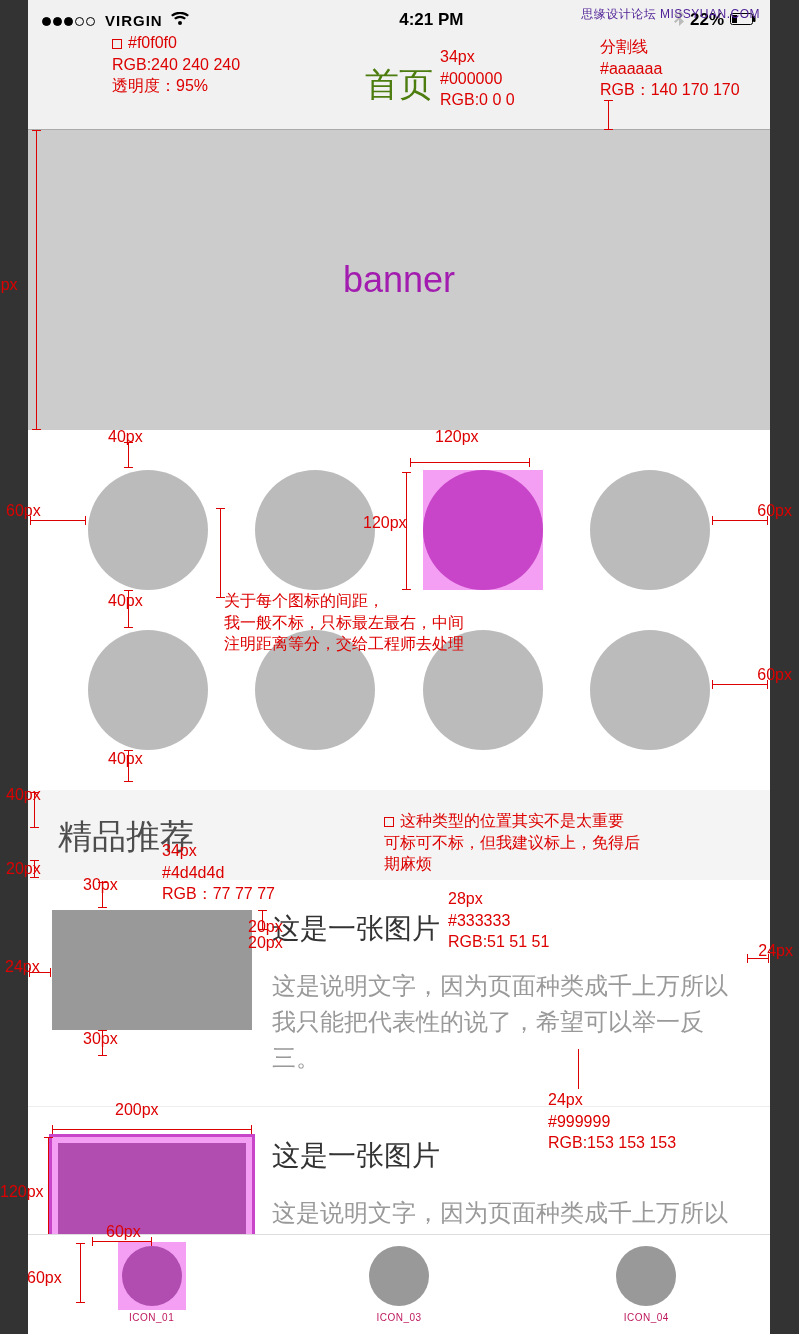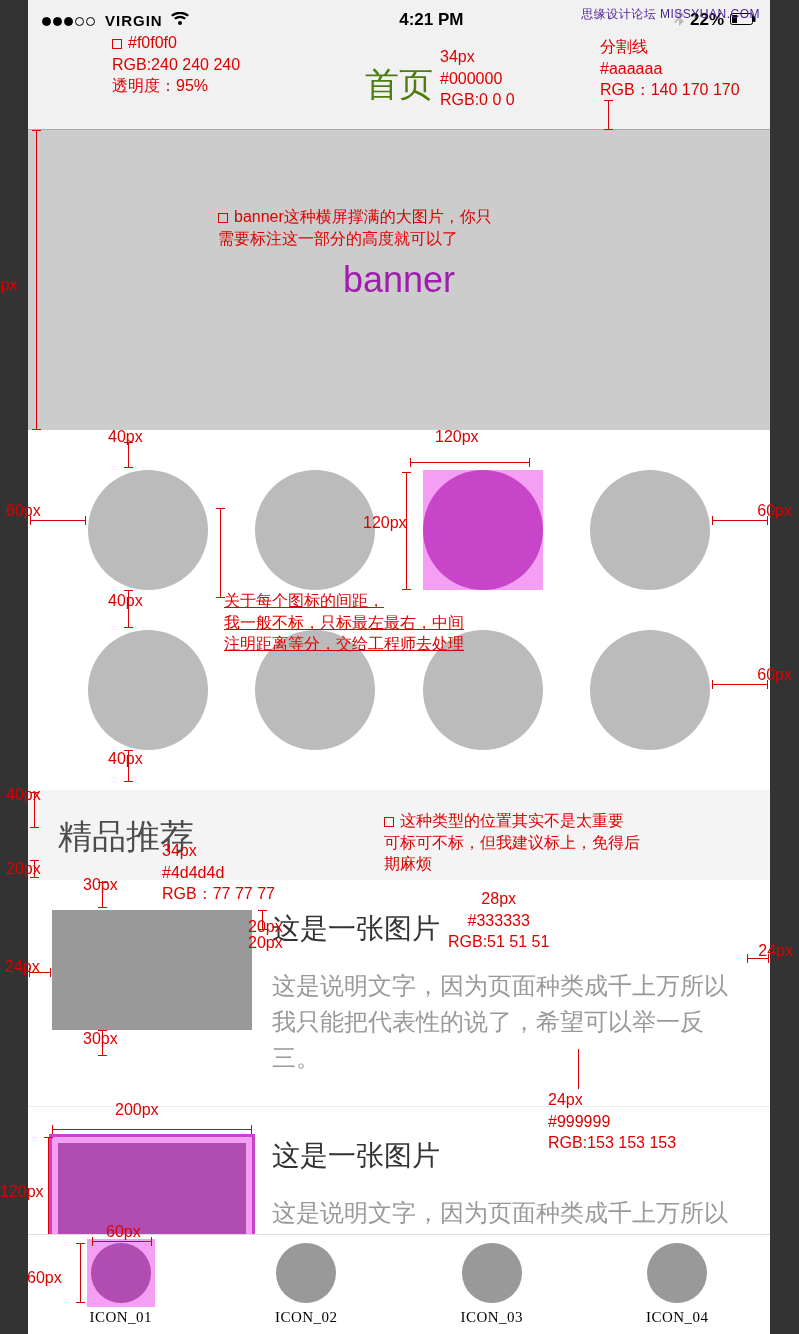--- a/index.html
+++ b/index.html
@@ -45,21 +45,21 @@
   .txt .d { font-size:24px; color:#999; margin-top:20px; line-height:1.5; }
 
   
   .tabbar { position:absolute; bottom:0; left:0; right:0; height:100px; background:#fff; border-top:1px solid #ddd; display:flex; justify-content:space-around; align-items:center; }
   .tab { display:flex; flex-direction:column; align-items:center; gap:6px; }
   .tab .ic { width:60px; height:60px; border-radius:50%; background:#999; }
   .tab.hi .ic { background:#b14db1; position:relative; }
   .tab.hi { position:relative; }
   .tab.hi::before { content:""; position:absolute; top:-4px; width:68px; height:68px; background:#f49ff4; }
   .tab.hi .ic { position:relative; z-index:1; }
-  .tab .lb { font-size:15px; color:#000000; letter-spacing:0.5px;font-family:Liberation Serif, serif; }
+  .tab .lb { font-size:10px; color:#be185d; letter-spacing:0.5px; }
 
   
   .ann { position:absolute; color:#d00; font-size:16px; line-height:1.35; white-space:pre; pointer-events:none; }
   .tick { position:absolute; background:#d00; pointer-events:none; }
   .tick.h { height:1px; }
   .tick.v { width:1px; }
   .tick.end::before, .tick.end::after { content:""; position:absolute; background:#d00; }
   .tick.h.end::before { left:0; top:-4px; width:1px; height:9px; }
   .tick.h.end::after  { right:0; top:-4px; width:1px; height:9px; }
   .tick.v.end::before { top:0; left:-4px; height:1px; width:9px; }
@@ -115,22 +115,20 @@
 #000000
 RGB:0 0 0</div>
       <div class="ann" style="left:572px; top:-4px;">分割线
 #aaaaaa
 RGB：140 170 170</div>
       <div class="tick v end" style="left:580px; top:60px; height:30px;"></div>
     </div>
 
     <div class="banner">
       <div class="banner-text">banner</div>
-      <div class="ann" style="left:190px; top:76px;"><span style="display:inline-block;width:10px;height:10px;border:1px solid #d00;margin-right:6px;vertical-align:middle;"></span><span>banner这种横屏撑满的大图片，你只
-需要标注这一部分的高度就可以了</span></div>
     </div>
 
     <div class="grid">
       <div class="grow">
         <div class="gc"></div>
         <div class="gc"></div>
         <div class="gc hi-wrap">
             <div class="inner"></div>
           </div>
         <div class="gc"></div>
@@ -153,21 +151,21 @@
 
       <div class="ann" style="left:407px; top:-4px;">120px</div>
       <div class="tick h end" style="left:382px; top:32px; width:120px;"></div>
 
       <div class="ann" style="left:335px; top:82px;">120px</div>
       <div class="tick v end" style="left:378px; top:42px; height:118px;"></div>
 
       <div class="ann" style="left:80px; top:160px;">40px</div>
       <div class="tick v end" style="left:100px; top:160px; height:38px;"></div>
 
-      <div class="ann" style="left:196px; top:160px;text-decoration:underline;">关于每个图标的间距，
+      <div class="ann" style="left:196px; top:160px;">关于每个图标的间距，
 我一般不标，只标最左最右，中间
 注明距离等分，交给工程师去处理</div>
       <div class="tick v end" style="left:192px; top:78px; height:90px;"></div>
 
       <div class="ann" style="right:-22px; top:234px;">60px</div>
       <div class="tick h end" style="right:2px; top:254px; width:56px;"></div>
 
       <div class="ann" style="left:80px; top:318px;">40px</div>
       <div class="tick v end" style="left:100px; top:320px; height:32px;"></div>
     </div>
@@ -196,21 +194,21 @@
 
         <div class="ann" style="left:55px; top:-6px;">30px</div>
         <div class="tick v end" style="left:74px; top:2px; height:26px;"></div>
         <div class="ann" style="left:-23px; top:76px;">24px</div>
         <div class="tick h end" style="left:1px; top:92px; width:22px;"></div>
         <div class="ann" style="right:-23px; top:60px;">24px</div>
         <div class="tick h end" style="right:1px; top:78px; width:22px;"></div>
         <div class="ann" style="left:220px; top:52px;">20px</div>
         <div class="ann" style="left:220px; top:36px;">20px</div>
         <div class="tick v end" style="left:234px; top:30px; height:20px;"></div>
-        <div class="ann" style="left:420px; top:8px;text-align:center;">28px
+        <div class="ann" style="left:420px; top:8px;">28px
 #333333
 RGB:51 51 51</div>
         <div class="ann" style="left:55px; top:148px;">30px</div>
         <div class="tick v end" style="left:74px; top:150px; height:26px;"></div>
       </div>
 
       <div class="item" style="border-bottom:none;">
         <div class="thumb hi"></div>
         <div class="txt">
           <div class="t">这是一张图片</div>
@@ -227,24 +225,20 @@
       </div>
     </div>
 
     <div class="tabbar">
       <div class="tab hi">
         <div class="ic"></div>
         <div class="lb">ICON_01</div>
       </div>
       <div class="tab">
         <div class="ic"></div>
-        <div class="lb">ICON_02</div>
-      </div>
-      <div class="tab">
-        <div class="ic"></div>
         <div class="lb">ICON_03</div>
       </div>
       <div class="tab">
         <div class="ic"></div>
         <div class="lb">ICON_04</div>
       </div>
 
       <div class="ann" style="left:78px; top:-14px;">60px</div>
       <div class="tick h end" style="left:64px; top:6px; width:60px;"></div>
       <div class="ann" style="left:-1px; top:32px;">60px</div>

